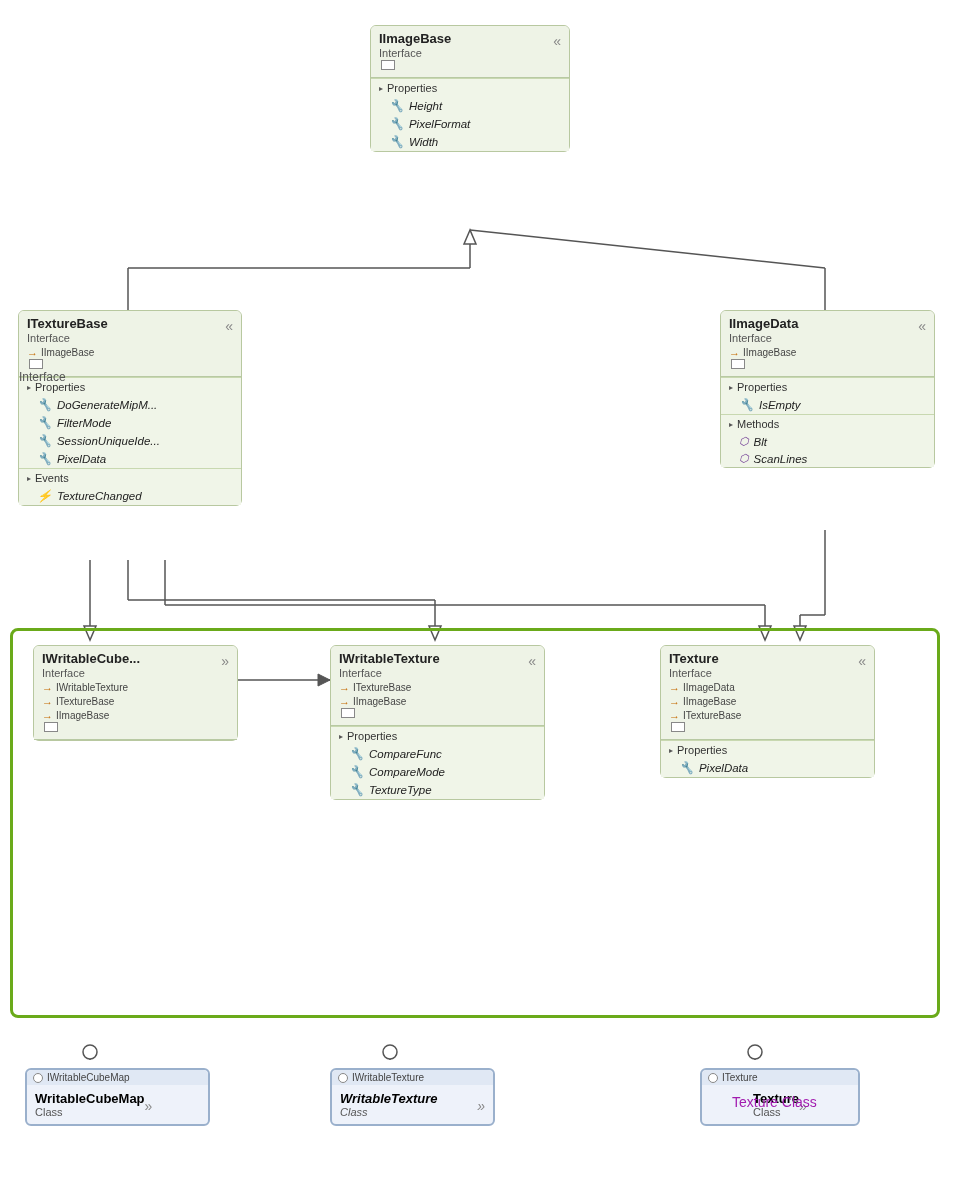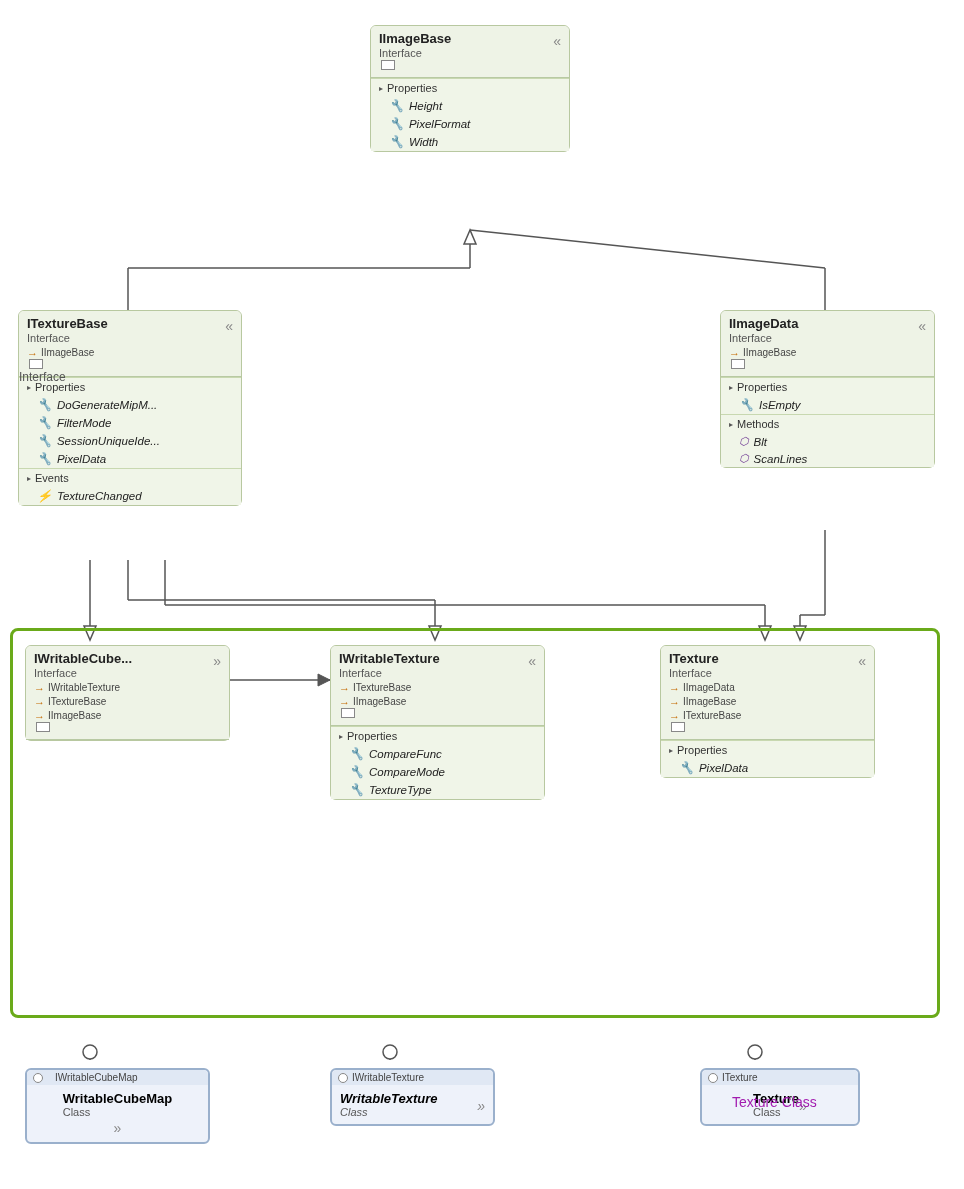--- a/index.html
+++ b/index.html
@@ -306,21 +306,21 @@
       <div class="uml-item">
         <span class="method-icon" style="color:#7B4A9B;">⬡</span>
         <span>ScanLines</span>
       </div>
     </div>
   </div>
 
   <div class="texture-group" style="left:10px; top:628px; width:930px; height:390px;">
   </div>
 
-  <div class="uml-node interface-node" style="left:25px; top:645px; width:205px;">
+  <div class="uml-node interface-node" style="left:33px; top:645px; width:205px;">
     <div class="uml-header">
       <div>
         <div class="uml-header-title">IWritableCube...</div>
         <div class="uml-header-stereotype">Interface</div>
         <div class="uml-header-inherit">
           <span class="arrow-right">→</span>
           <span>IWritableTexture</span>
         </div>
         <div class="uml-header-inherit">
           <span class="arrow-right">→</span>
@@ -400,25 +400,25 @@
         <span>Properties</span>
       </div>
       <div class="uml-item">
         <span class="prop-icon">🔧</span>
         <span>PixelData</span>
       </div>
     </div>
   </div>
 
   <div class="uml-node" style="left:25px; top:1068px; width:185px; background:#eef2fa; border:2px solid #9ab0cc; border-radius:6px;">
-    <div style="background:#e0e8f4; padding:2px 6px; font-size:10px; color:#444; border-radius:5px 5px 0 0; display:flex; align-items:center; gap:12px;">
+    <div style="background:#e0e8f4; padding:2px 6px; font-size:10px; color:#444; border-radius:5px 5px 0 0; display:flex; align-items:center; gap:4px;">
       <span style="width:10px;height:10px;border-radius:50%;border:1px solid #888;background:white;display:inline-block;"></span>
       <span>IWritableCubeMap</span>
     </div>
-    <div style="padding:6px 8px; display:flex; justify-content:flex-start; align-items:center;flex-direction:column;">
+    <div style="padding:6px 8px; display:flex; justify-content:flex-start; align-items:center;">
       <div>
         <div style="font-weight:bold; font-size:13px;">WritableCubeMap</div>
         <div style="font-size:11px; color:#555;">Class</div>
       </div>
       <div class="collapse-icon">»</div>
     </div>
   </div>
 
   <div class="uml-node" style="left:330px; top:1068px; width:165px; background:#eef2fa; border:2px solid #9ab0cc; border-radius:6px;">
     <div style="background:#e0e8f4; padding:2px 6px; font-size:10px; color:#444; border-radius:5px 5px 0 0; display:flex; align-items:center; gap:4px;">

